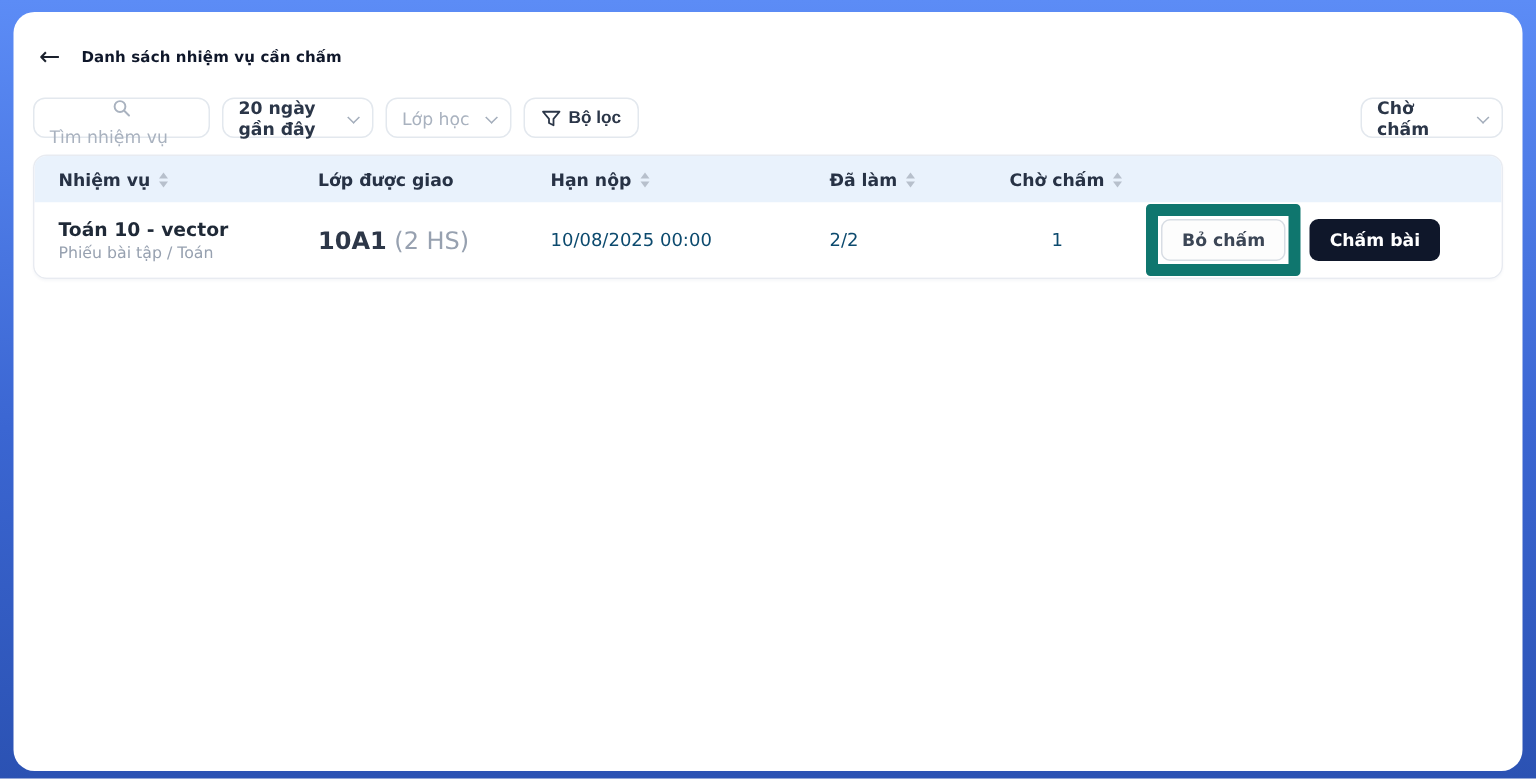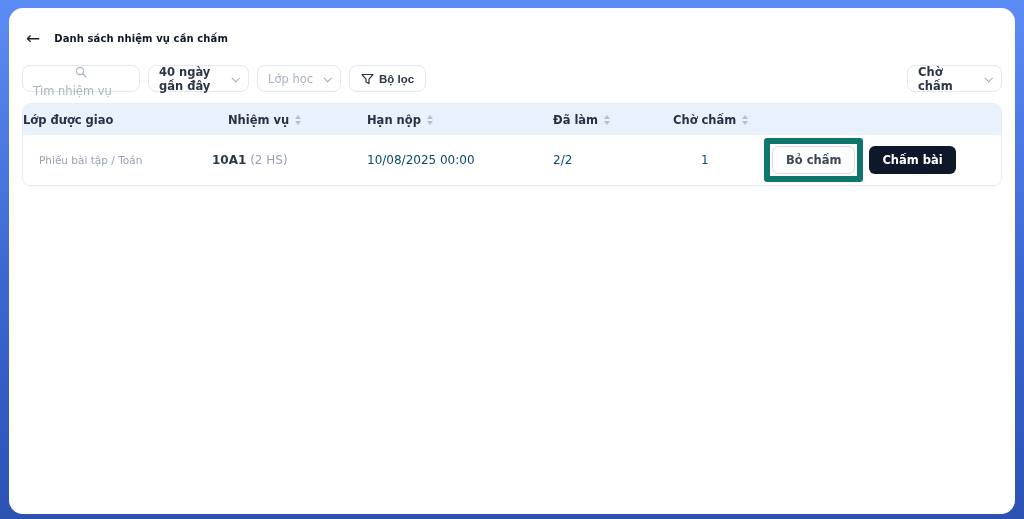--- a/index.html
+++ b/index.html
@@ -62,36 +62,36 @@
     width:0; height:0; border-left:3px solid transparent; border-right:3px solid transparent;
     border-bottom:4px solid #b7c0cc;
   }
   .sort-icon .down {
     width:0; height:0; border-left:3px solid transparent; border-right:3px solid transparent;
     border-top:4px solid #b7c0cc;
   }
   .trow { background:#fff; height:50px; }
   .task-name { font-size:12.5px; font-weight:bold; color:#1f2937; margin-bottom:3px; }
   .task-sub { font-size:10.5px; color:#97a1b0; }
-  .class-cell { font-size:12px; color:#97a1b0; }
+  .class-cell { font-size:16px; color:#97a1b0; }
   .class-name { font-weight:bold; color:#2d3748; }
   .muted-val { font-size:12px; color:#0c4a6e; }
   .pending-val { padding-left:28px; }
 
   .actions { display:flex; align-items:center; gap:6px; padding-left:2px; }
   .btn {
     height:28px; border-radius:6px; font-size:11.5px; font-weight:bold;
     display:inline-flex; align-items:center; justify-content:center;
     cursor:pointer; font-family:inherit; border:none; padding:0 13px;
   }
   .btn-secondary {
     background:#fdfdfd; border:1px solid #d8dde4; color:#3c4656;
   }
   .annotation-box {
-    display:inline-flex; border:6px solid #0f766e; border-radius:3px; padding:2px;
+    display:inline-flex; border:8px solid #0f766e; border-radius:3px; padding:2px;
   }
   .btn-primary { background:#0f172a; color:#ffffff; }
 </style>
 </head>
 <body>
 
 <div class="page">
 
   <div class="title-row">
     <span class="back-arrow">←</span>
@@ -102,21 +102,21 @@
 
     <label class="ctl search-box">
       <svg class="icon-svg" width="12" height="12" viewBox="0 0 12 12">
         <circle cx="5" cy="5" r="3.6" fill="none" stroke="#a9b2bf" stroke-width="1.3"></circle>
         <line x1="8" y1="8" x2="11" y2="11" stroke="#a9b2bf" stroke-width="1.3" stroke-linecap="round"></line>
       </svg>
       <input type="text" placeholder="Tìm nhiệm vụ" style="">
     </label>
 
     <div class="ctl select select-date">
-      <span>40 ngày gần đây</span>
+      <span>20 ngày gần đây</span>
       <span class="chevron"></span>
     </div>
 
     <div class="ctl select select-class">
       <span>Lớp học</span>
       <span class="chevron"></span>
     </div>
 
     <button class="ctl filter-btn">
       <svg class="icon-svg" width="13" height="12" viewBox="0 0 13 12">
@@ -127,29 +127,29 @@
 
     <div class="ctl select select-status">
       <span>Chờ chấm</span>
       <span class="chevron"></span>
     </div>
   </div>
 
   <div class="task-table">
 
     <div class="tgrid thead">
-      <div class="th">
-        <span>Lớp được giao</span>
-      </div>
       <div class="th cell-pad">
         <span>Nhiệm vụ</span>
         <span class="sort-icon">
             <span class="up"></span>
             <span class="down"></span>
           </span>
+      </div>
+      <div class="th">
+        <span>Lớp được giao</span>
       </div>
       <div class="th">
         <span>Hạn nộp</span>
         <span class="sort-icon">
             <span class="up"></span>
             <span class="down"></span>
           </span>
       </div>
       <div class="th">
         <span>Đã làm</span>
@@ -163,20 +163,21 @@
         <span class="sort-icon">
             <span class="up"></span>
             <span class="down"></span>
           </span>
       </div>
       <div class="th"></div>
     </div>
 
     <div class="tgrid trow">
       <div class="cell-pad">
+        <div class="task-name">Toán 10 - vector</div>
         <div class="task-sub">Phiếu bài tập / Toán</div>
       </div>
       <div class="class-cell">
         <span class="class-name">10A1</span>
         <span>(2 HS)</span>
       </div>
       <div class="muted-val">10/08/2025 00:00</div>
       <div class="muted-val">2/2</div>
       <div class="muted-val pending-val">1</div>
       <div class="actions">

